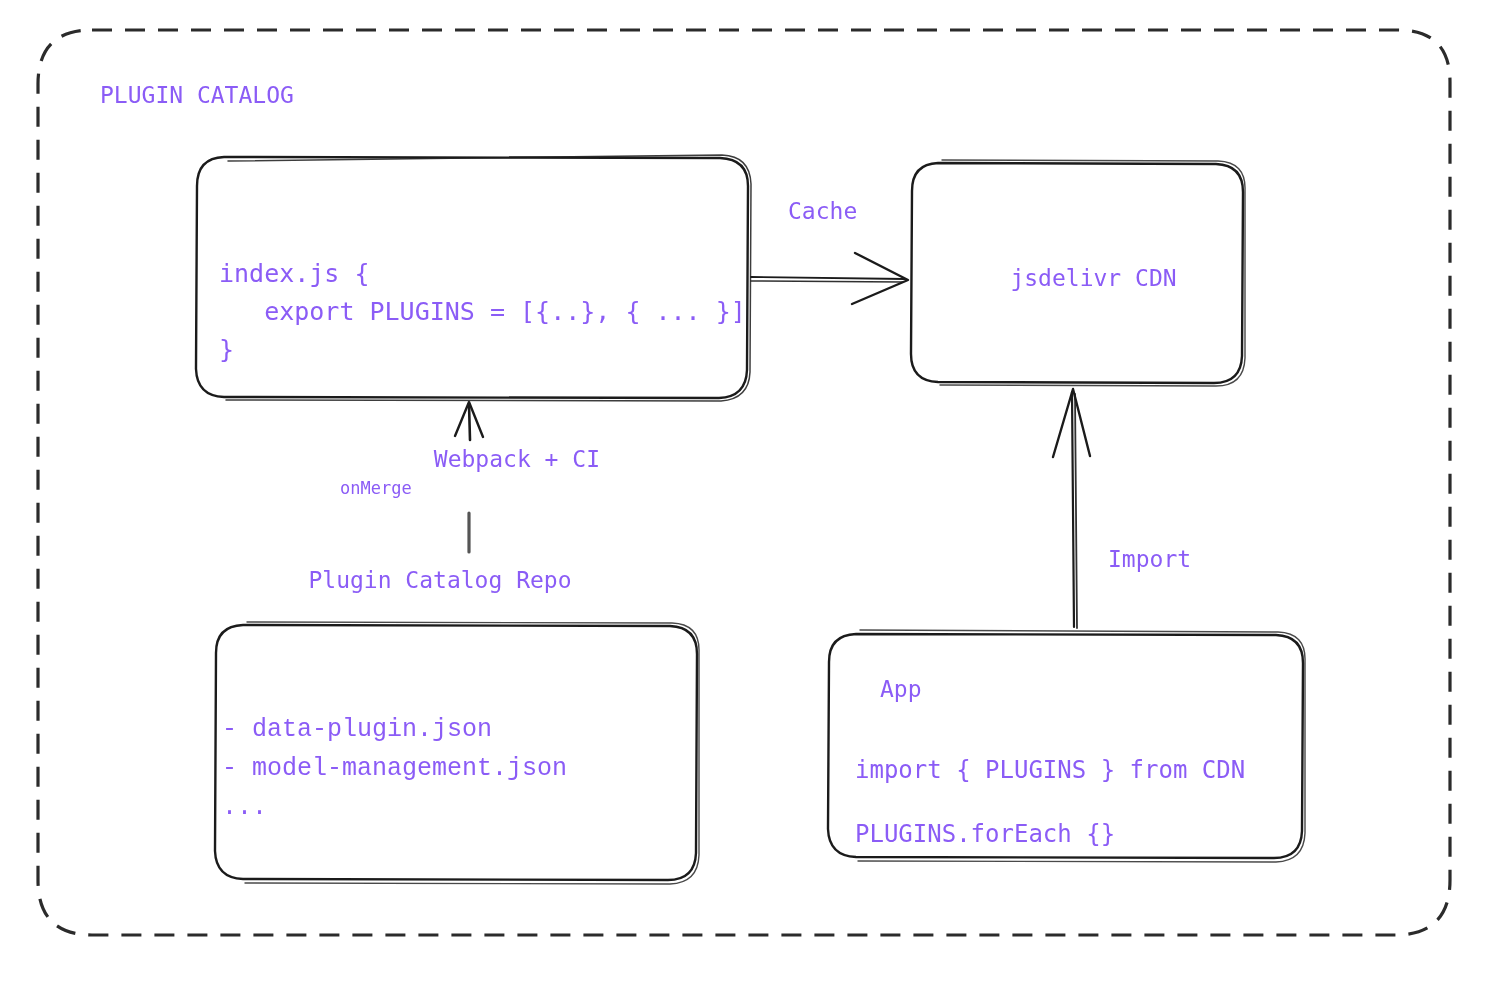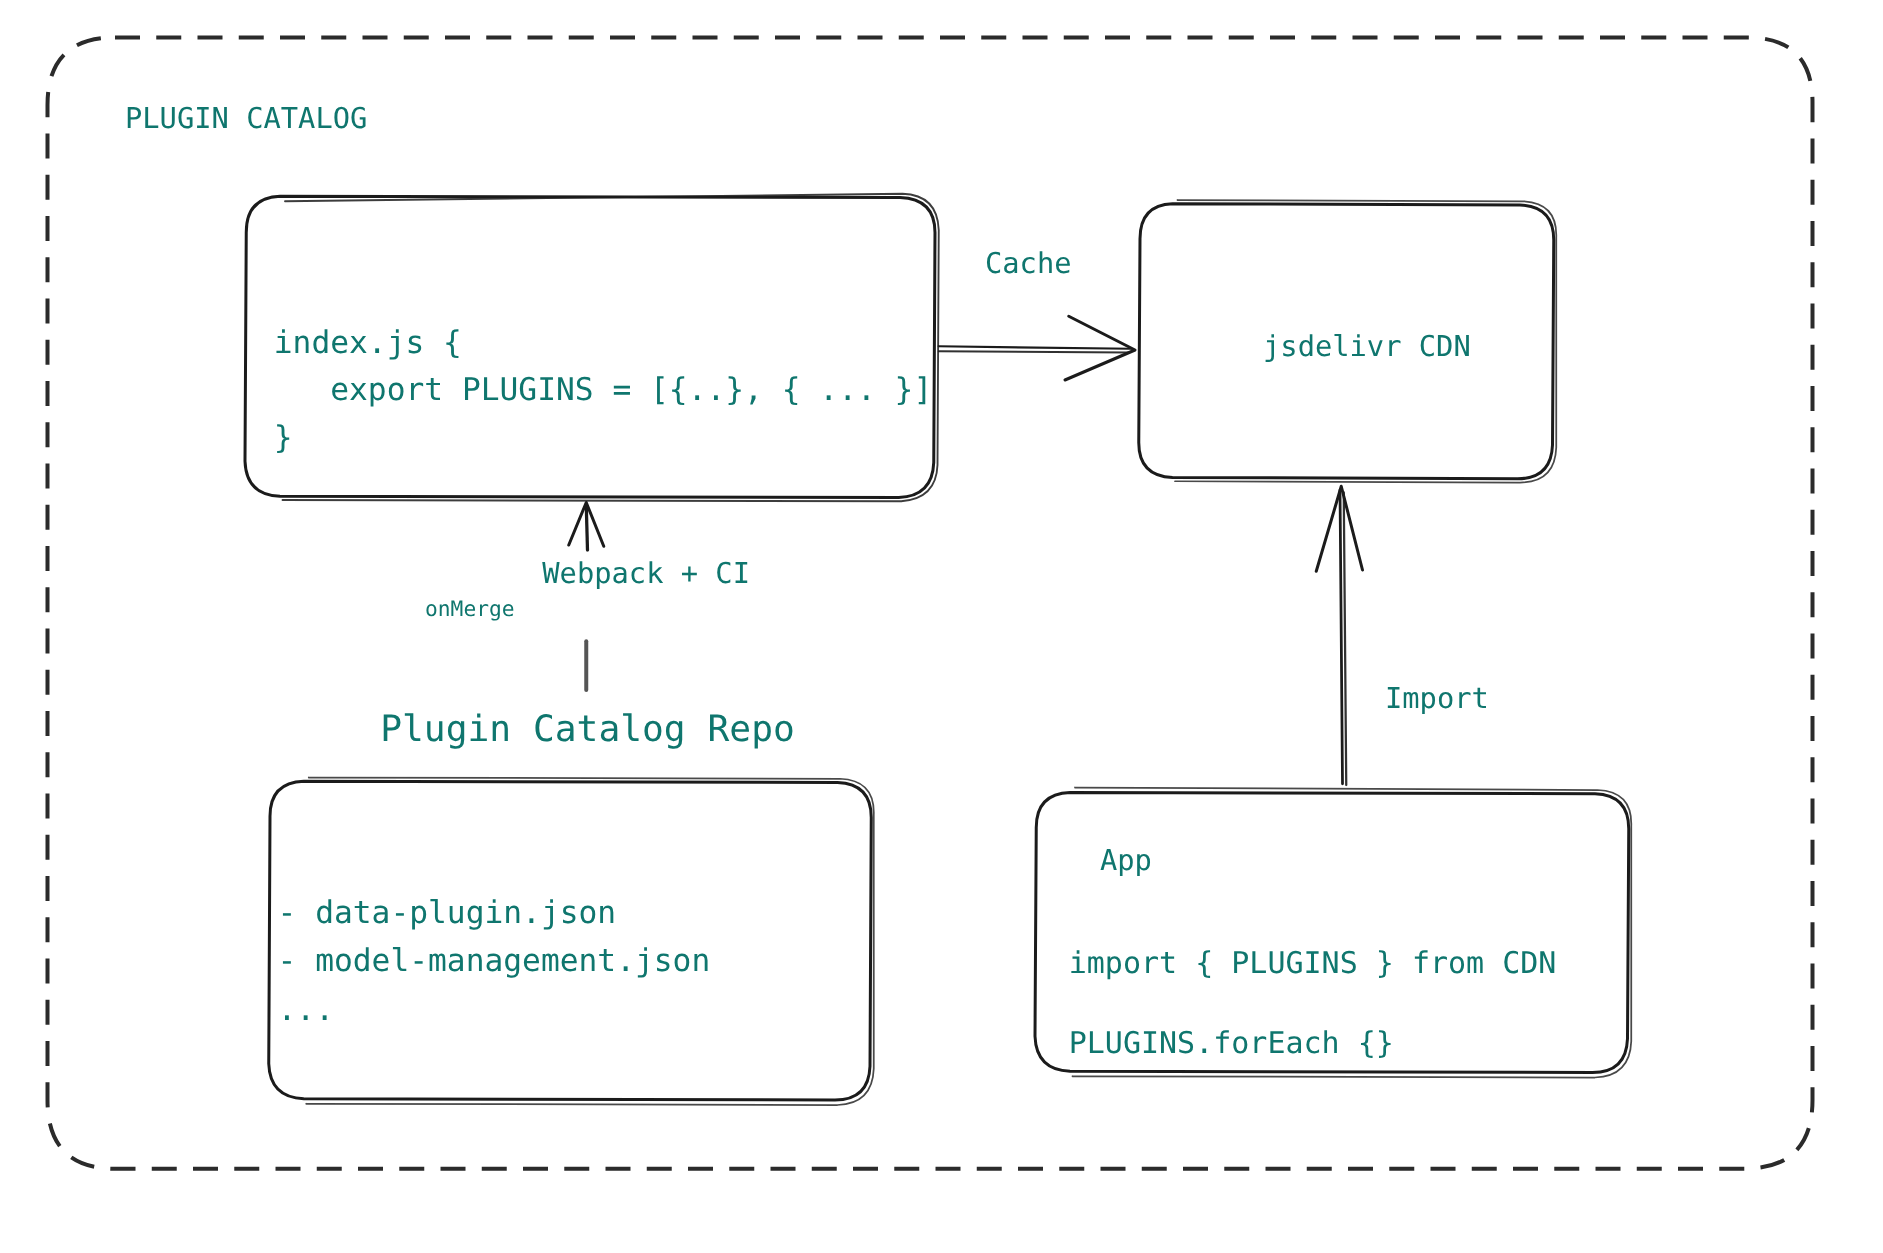--- a/index.html
+++ b/index.html
@@ -22,34 +22,34 @@
   svg.layer {
     position: absolute;
     top: 0;
     left: 0;
     width: 1506px;
     height: 1002px;
   }
   .label {
     position: absolute;
     font-family: "DejaVu Sans Mono", monospace;
-    color: #0f766e;
+    color: #8b5cf6;
     white-space: pre;
     line-height: 1.0;
     letter-spacing: 0px;
   }
   .t-container-title { left: 100px; top: 84px;  font-size: 23px; }
   .t-npm-title       { left: 196px; top: 198px; width: 552px; text-align: center; font-size: 22px; }
   .t-npm-code        { left: 219px; top: 255px; font-size: 25px; line-height: 38px; }
   .t-cdn-title       { left: 911px; top: 267px; width: 365px; text-align: center; font-size: 23px; }
   .t-cache           { left: 788px; top: 200px; font-size: 23px; }
   .t-build-1         { left: 340px; top: 448px; width: 260px; text-align: right; font-size: 23px; }
   .t-build-2         { left: 340px; top: 480px; width: 260px; font-size: 17px; }
-  .t-repo-caption    { left: 229px; top: 569px; width: 482px; text-align: center; font-size: 29px; }
-  .t-repo-list       { left: 222px; top: 710px; font-size: 25px; line-height: 39px; }
+  .t-repo-caption    { left: 199px; top: 569px; width: 482px; text-align: center; font-size: 23px; }
+  .t-repo-list       { left: 222px; top: 710px; font-size: 25px; line-height: 39px; font-family: Liberation Mono, monospace; }
   .t-app-title       { left: 880px; top: 678px; font-size: 23px; }
   .t-app-code        { left: 855px; top: 738px; font-size: 24px; line-height: 64px; }
   .t-import          { left: 1108px; top: 548px; font-size: 23px; }
 </style>
 </head>
 <body>
 
 <div id="canvas">
 
   <svg class="layer" viewBox="0 0 1506 1002">

